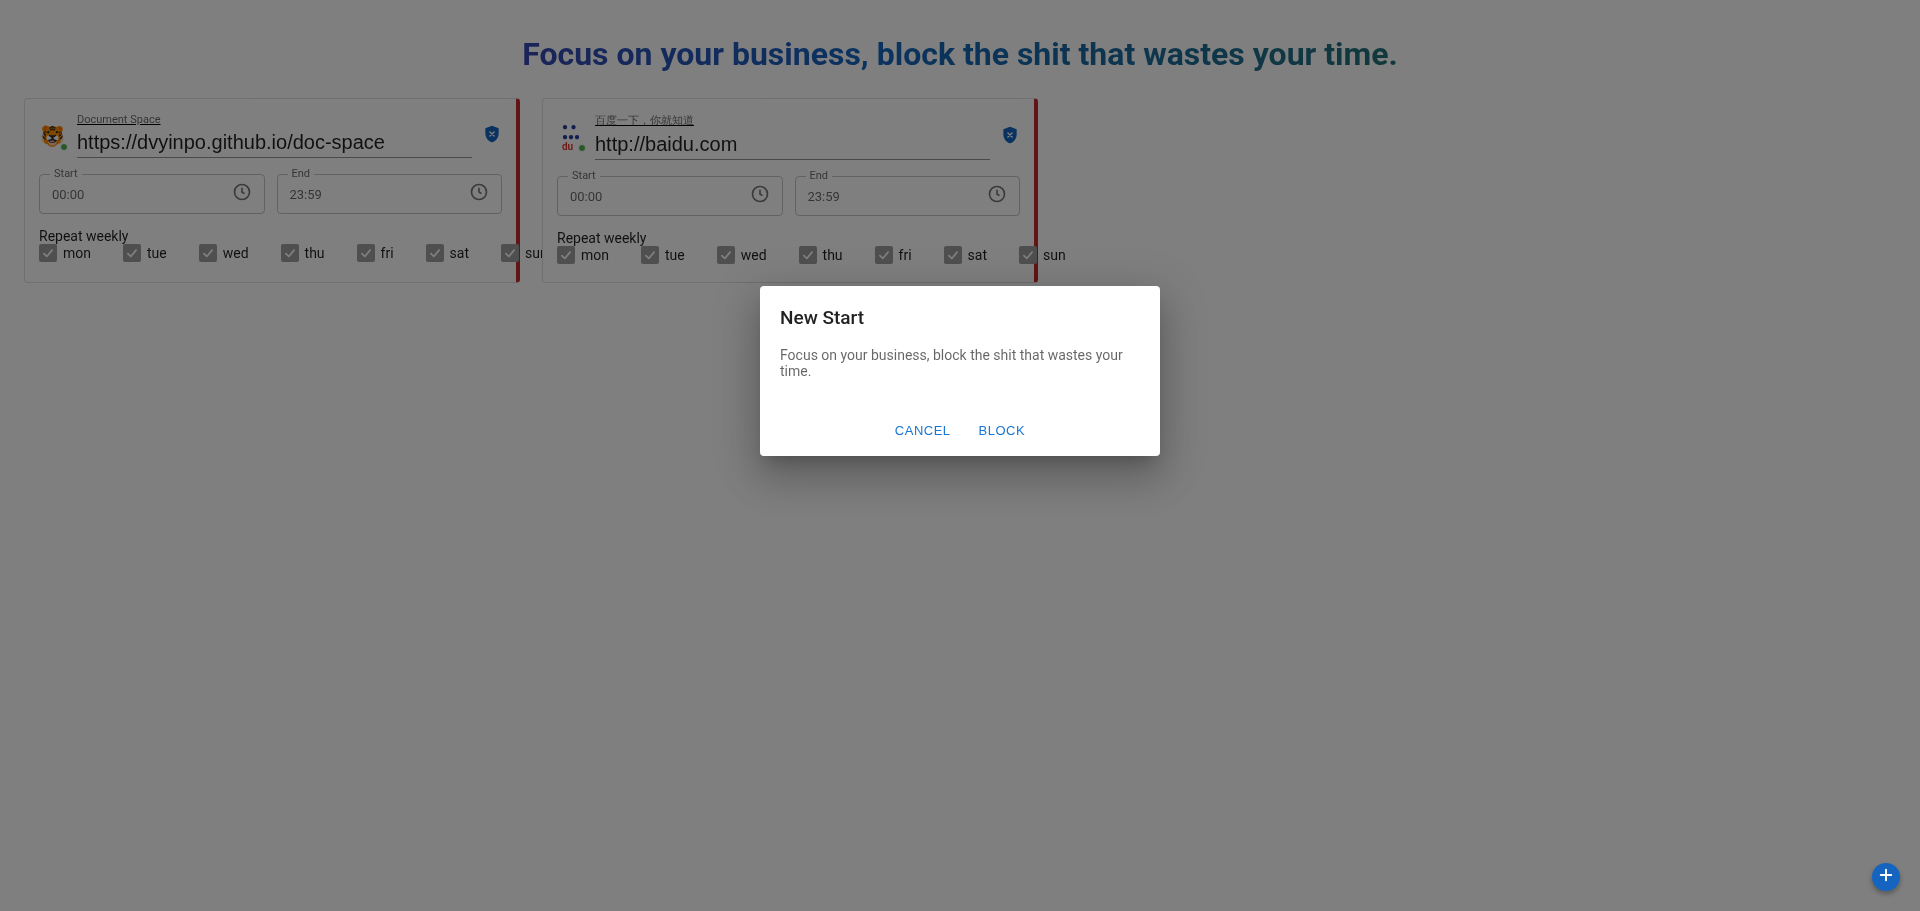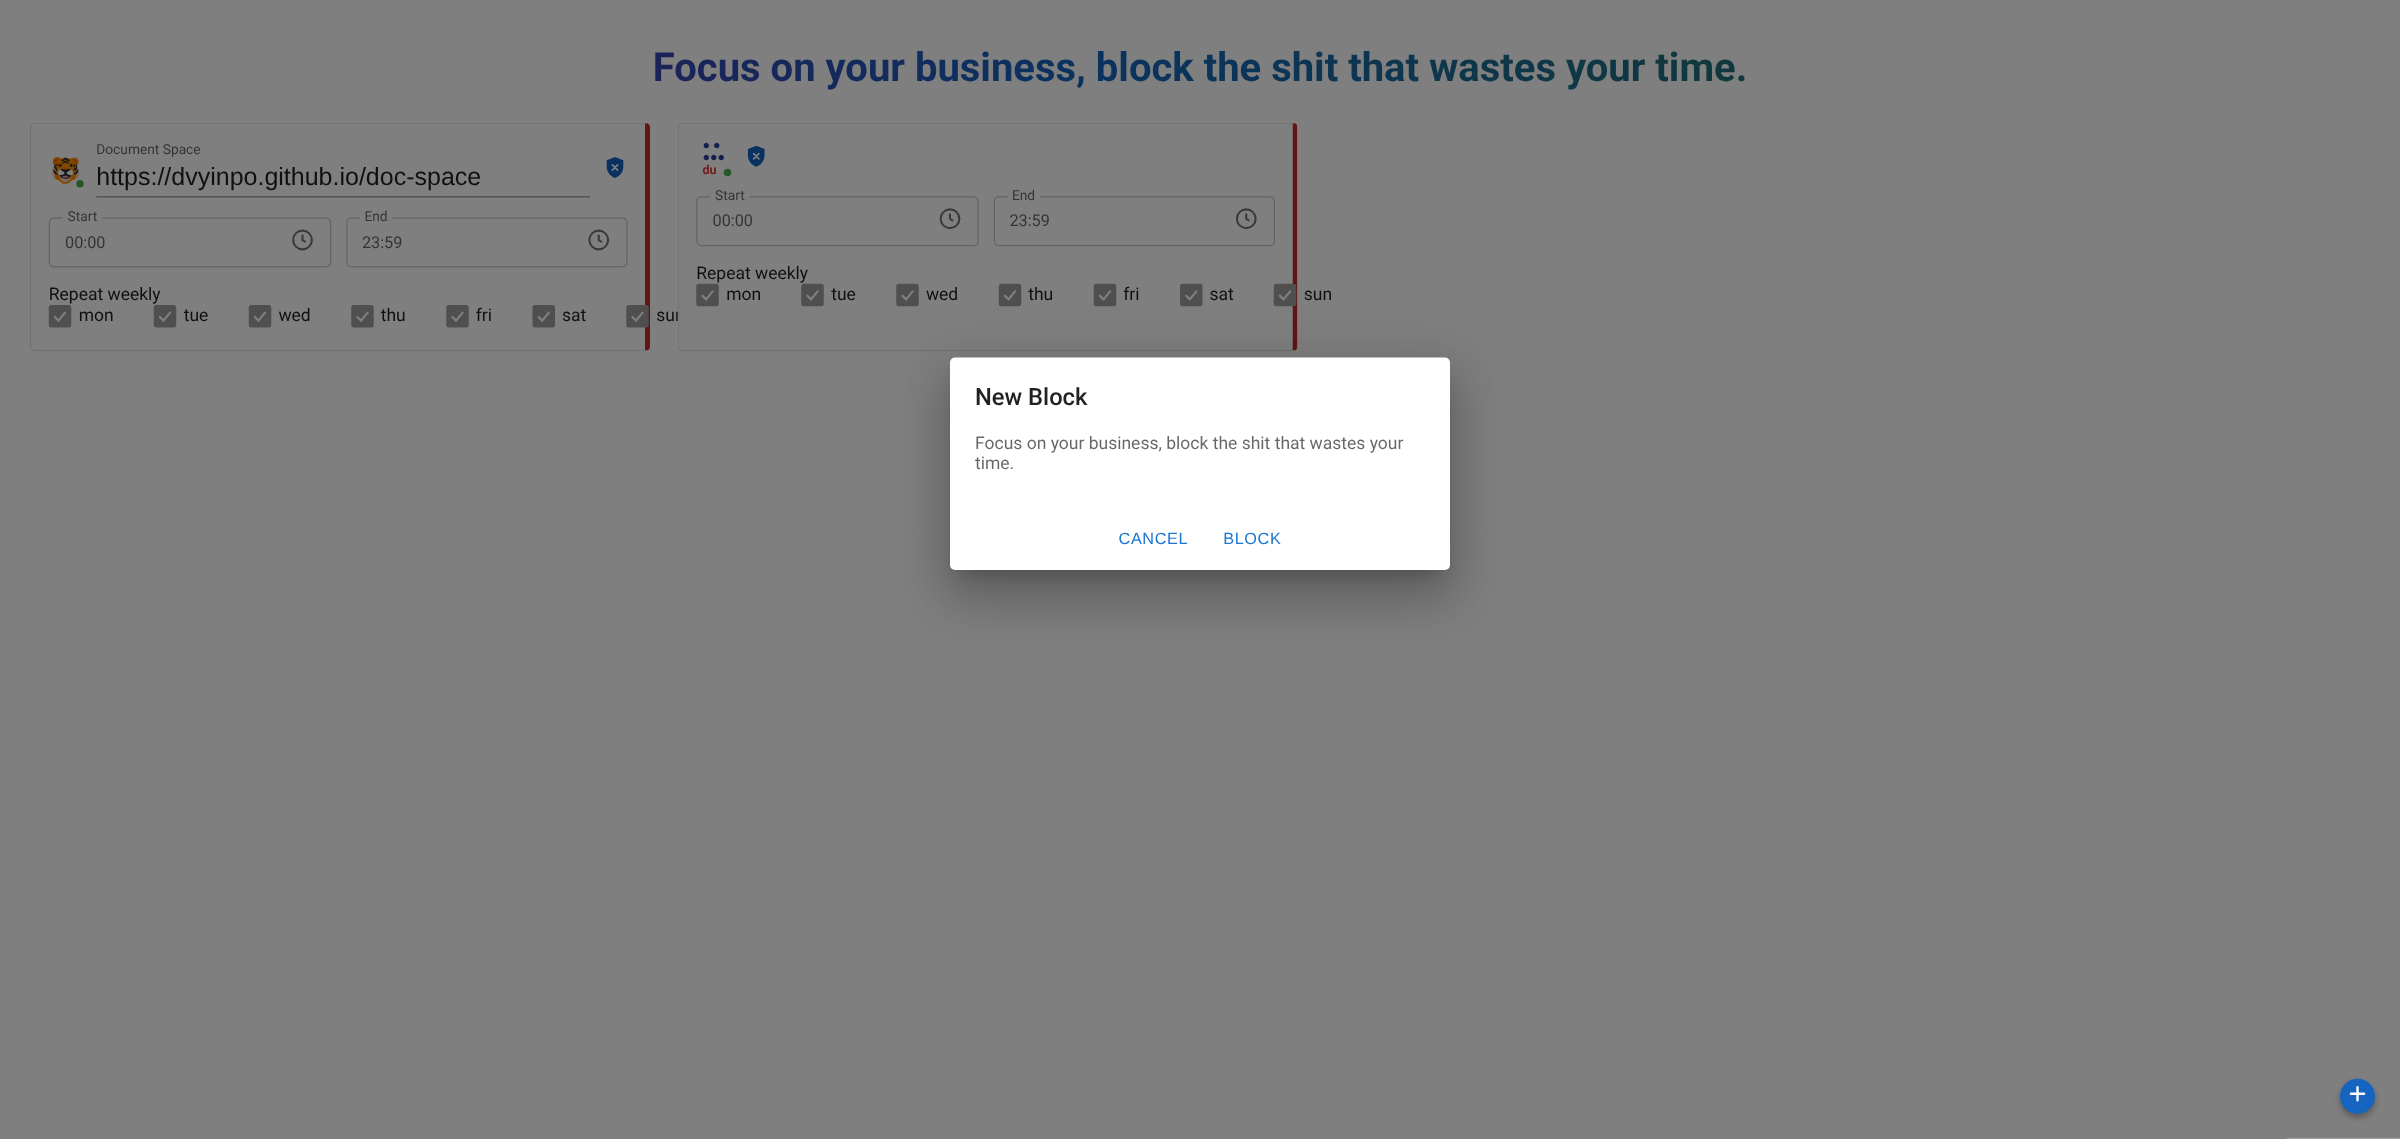--- a/index.html
+++ b/index.html
@@ -52,21 +52,21 @@
 .favicon .online-dot {
   position: absolute;
   bottom: -1px;
   right: -1px;
   width: 8px;
   height: 8px;
   border-radius: 50%;
   background: #4caf50;
   border: 1px solid #fff;
 }
-.site-info { flex: 1; }
+.site-info { flex: 1; text-decoration: underline; }
 .site-title {
   font-size: 11px;
   color: rgba(0,0,0,0.6);
   margin-bottom: 2px;
 }
 .site-url-input {
   width: 100%;
   border: none;
   border-bottom: 1px solid rgba(0,0,0,0.42);
   font-size: 20px;
@@ -315,20 +315,24 @@
         </label>
       </div>
   </div>
 
   <div class="card">
     <div class="card-header">
       <div class="favicon">
         <span class="paw-icon">●&nbsp;●<br>●●●<br><b style="color:#e53935;font-size:10px;">du</b></span>
         <span class="online-dot"></span>
       </div>
+      <div class="site-info">
+        <div class="site-title">百度一下，你就知道</div>
+        <input class="site-url-input" value="http://baidu.com" style="">
+      </div>
       <span>
         <svg class="shield-icon" viewBox="0 0 24 24" fill="currentColor">
             <path d="M12 2 4 5v6c0 5 3.4 9.7 8 11 4.6-1.3 8-6 8-11V5l-8-3z"></path>
             <path d="M9.5 9.5l5 5M14.5 9.5l-5 5" stroke="#fff" stroke-width="1.6" stroke-linecap="round"></path>
           </svg>
       </span>
     </div>
     <div class="time-row">
       <div class="time-field">
         <span class="time-label">Start</span>
@@ -405,21 +409,21 @@
           </span>
           <span>sun</span>
         </label>
       </div>
   </div>
 
 </div>
 
 <div class="overlay">
   <div class="dialog">
-    <div class="dialog-title">New Block</div>
+    <div class="dialog-title">New Start</div>
     <div class="dialog-subtitle">Focus on your business, block the shit that wastes your time.</div>
     <div class="dialog-actions">
       <button class="dialog-btn">CANCEL</button>
       <button class="dialog-btn">BLOCK</button>
     </div>
   </div>
 </div>
 
 <div class="fab">
   <span>

